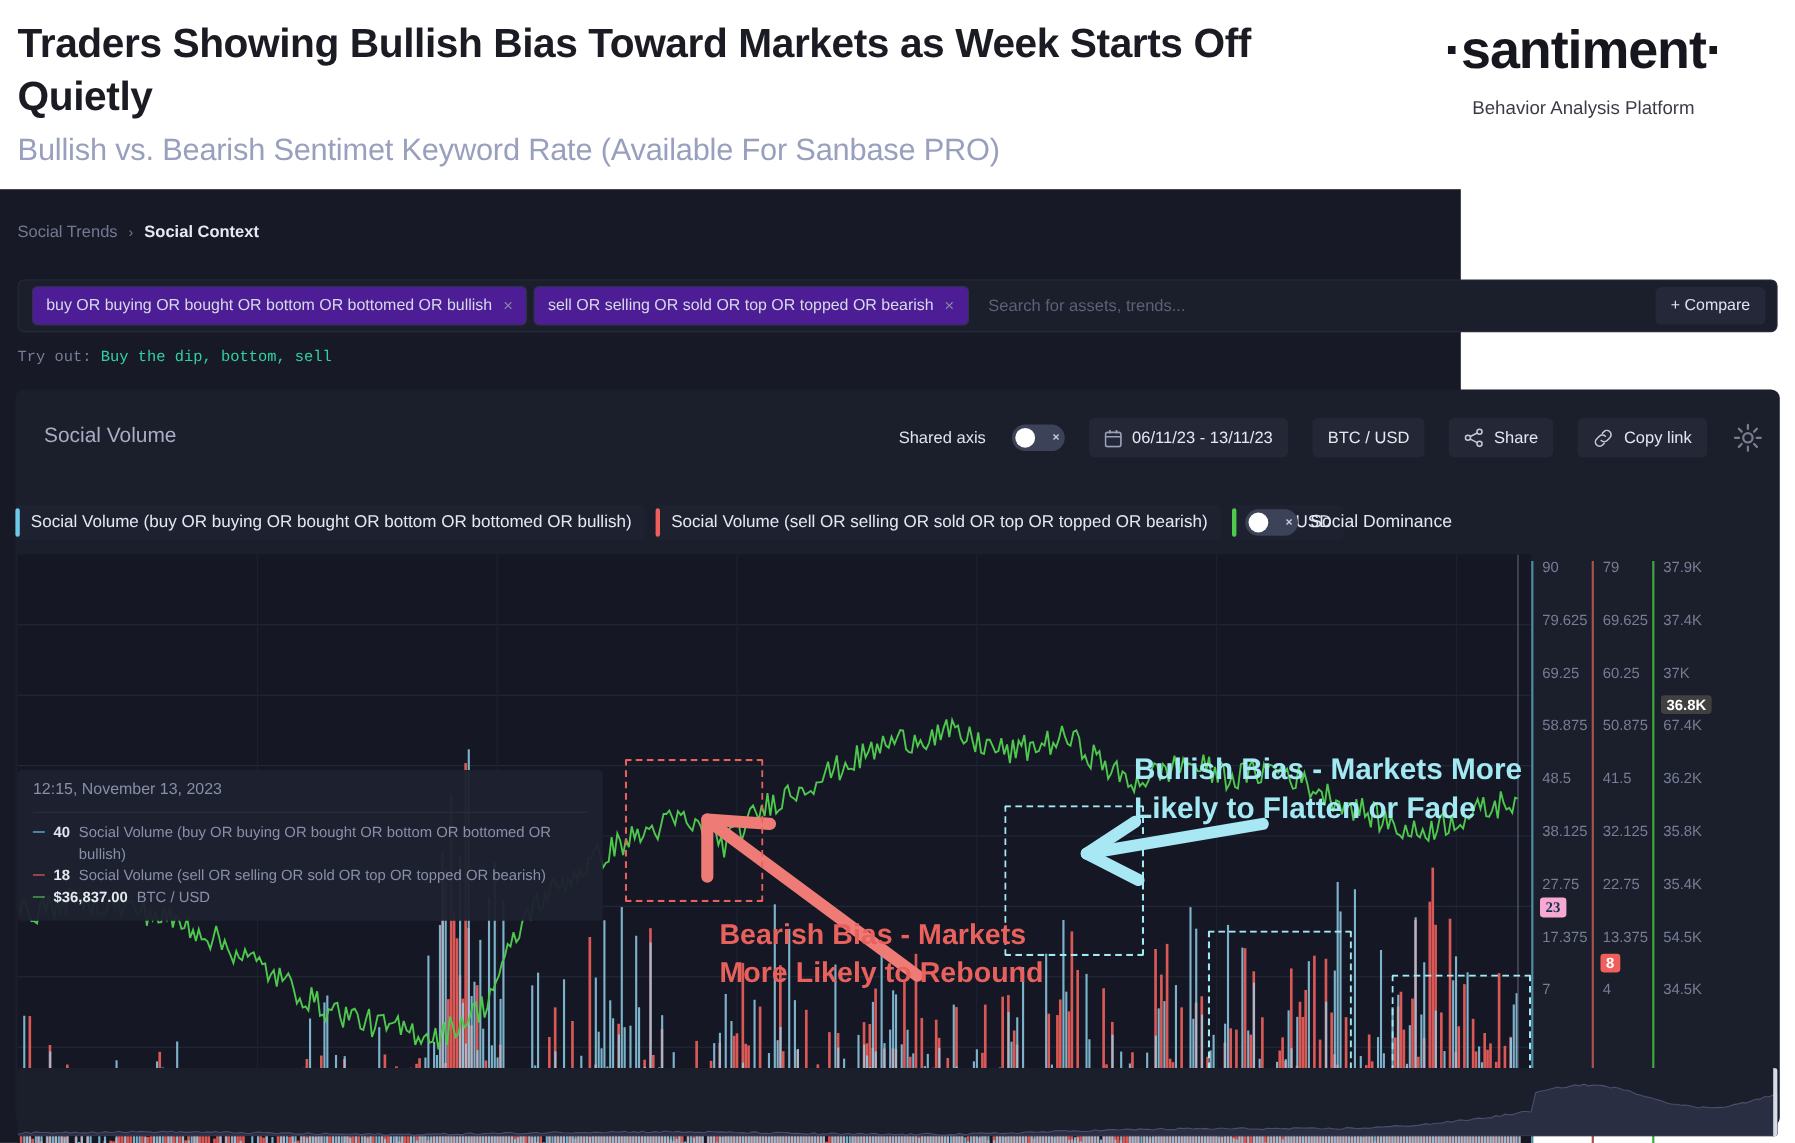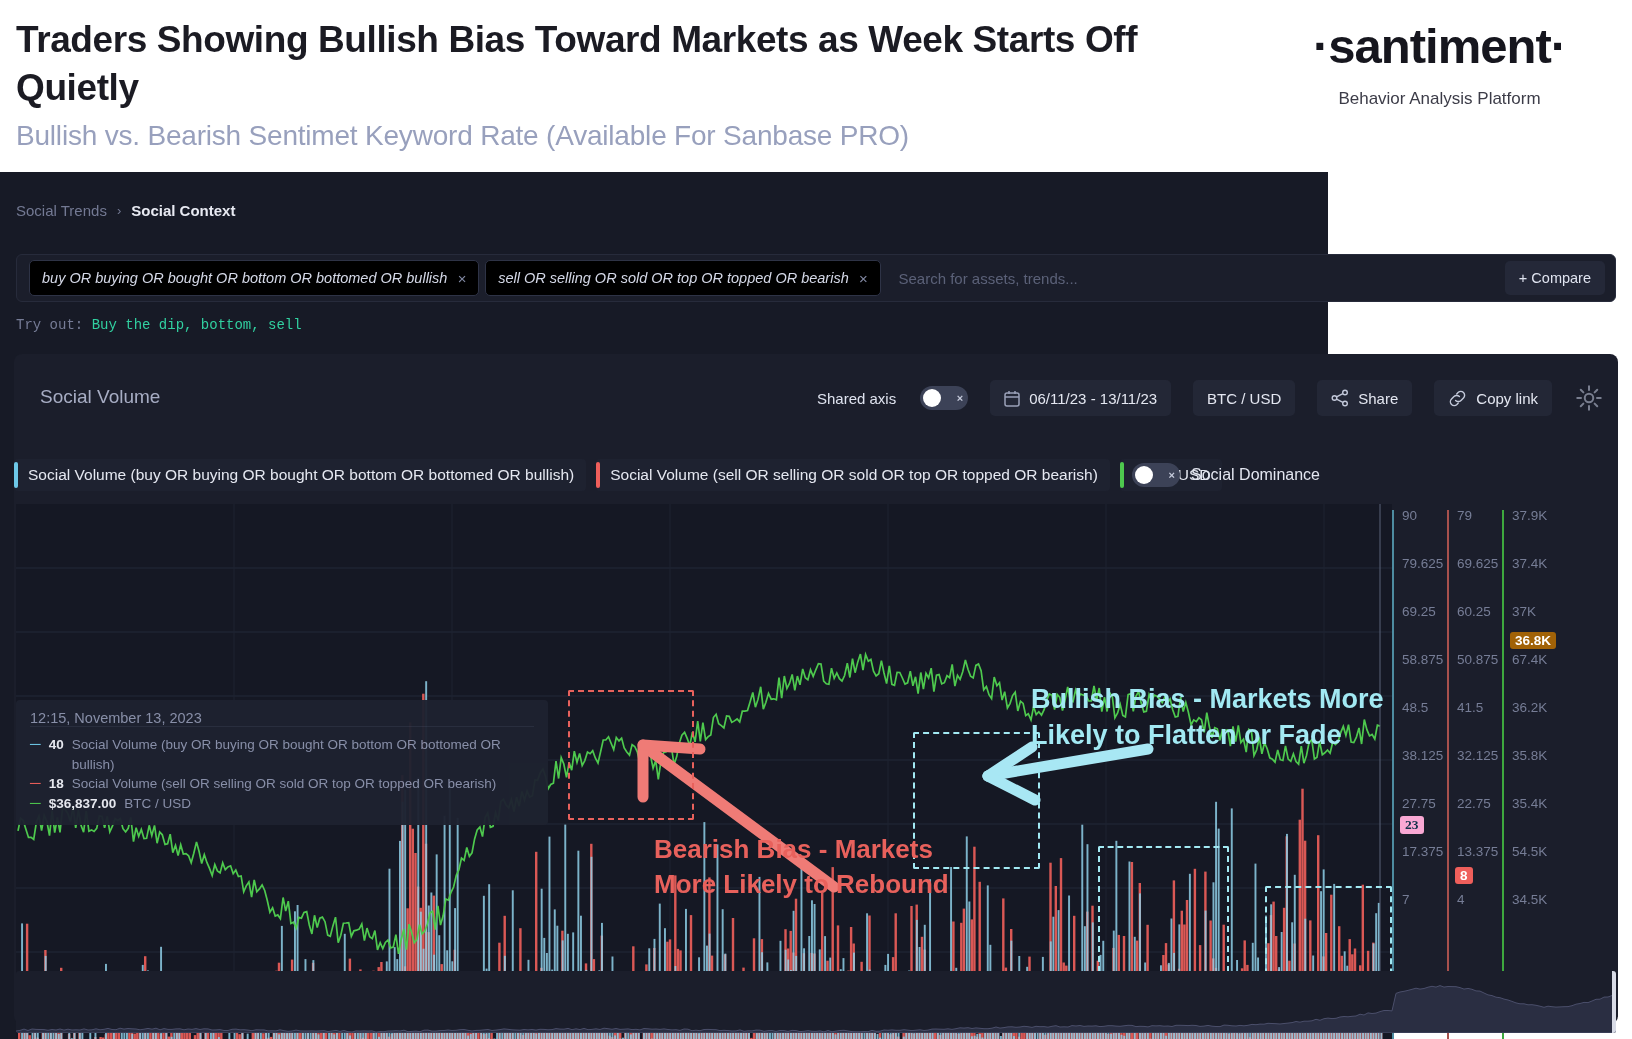--- a/index.html
+++ b/index.html
@@ -54,22 +54,22 @@
 
   
   .searchbar {
     position: absolute; left: 16px; top: 82px; width: 1600px; height: 48px;
     background: #1b1e2b; border: 1px solid #272b3b; border-radius: 6px;
     display: flex; align-items: center; padding: 0 6px;
   }
   .chip {
     display: flex; align-items: center; gap: 10px;
     height: 36px; padding: 0 12px; margin-left: 6px;
-    background: #000000; border: 1px solid #2e3346; border-radius: 5px;
-    color: #d5d9e8; font-size: 14.5px; white-space: nowrap; font-style: italic;
+    background: #4c1d95; border: 1px solid #2e3346; border-radius: 5px;
+    color: #d5d9e8; font-size: 14.5px; white-space: nowrap;
   }
   .chip-x { color: #8289a3; font-size: 15px; line-height: 1; cursor: pointer; }
   .search-input-fake {
     flex: 1; margin-left: 18px; color: #5b6178; font-size: 15px;
   }
   .compare-btn {
     height: 34px; padding: 0 14px; margin-right: 4px;
     background: #242838; border-radius: 5px; color: #dfe3ef; font-size: 14.5px;
     display: flex; align-items: center;
   }
@@ -130,21 +130,21 @@
     position: absolute; left: 16px; top: 0; width: 1376px; height: 576px;
     background: #151824;
   }
 
   
   .tooltip {
     position: absolute; left: 16px; top: 204px; width: 532px;
     background: #1e2230; border-radius: 4px; padding: 10px 14px 12px 14px;
     opacity: .96;
   }
-  .tt-time { color: #8d94ae; font-size: 14.5px; padding-bottom: 0;
+  .tt-time { color: #8d94ae; font-size: 14.5px; padding-bottom: 12px;
              border-bottom: 1px solid #2a2f40; margin-bottom: 8px; }
   .tt-row { display: flex; align-items: baseline; gap: 8px; font-size: 13.5px;
             line-height: 1.45; }
   .tt-dash { font-weight: bold; font-size: 15px; line-height: 1; }
   .tt-val { color: #eef0f7; font-weight: bold; }
   .tt-lbl { color: #8d94ae; }
 
   
   .yaxis { position: absolute; top: 0; width: 74px; height: 560px; }
   .yaxis .ax-line { position: absolute; left: 0; top: 6px; width: 2px; height: 548px; }
@@ -1444,21 +1444,21 @@
         <div class="tick" style="top:340px;">13.375</div>
         <div class="ybadge" style="top:363px; background:#ef5f5b; color:#ffffff;">8</div>
         <div class="tick" style="top:388px;">4</div>
       </div>
 
       <div class="yaxis" style="left:1502px;">
         <div class="ax-line" style="background:#3ea83e"></div>
         <div class="tick" style="top:4px;">37.9K</div>
         <div class="tick" style="top:52px;">37.4K</div>
         <div class="tick" style="top:100px;">37K</div>
-        <div class="ybadge" style="top:128px; background:#a16207; color:#ffffff;">36.8K</div>
+        <div class="ybadge" style="top:128px; background:#404040; color:#ffffff;">36.8K</div>
         <div class="tick" style="top:148px;">67.4K</div>
         <div class="tick" style="top:196px;">36.2K</div>
         <div class="tick" style="top:244px;">35.8K</div>
         <div class="tick" style="top:292px;">35.4K</div>
         <div class="tick" style="top:340px;">54.5K</div>
         <div class="tick" style="top:388px;">34.5K</div>
       </div>
 
     </div>
 

